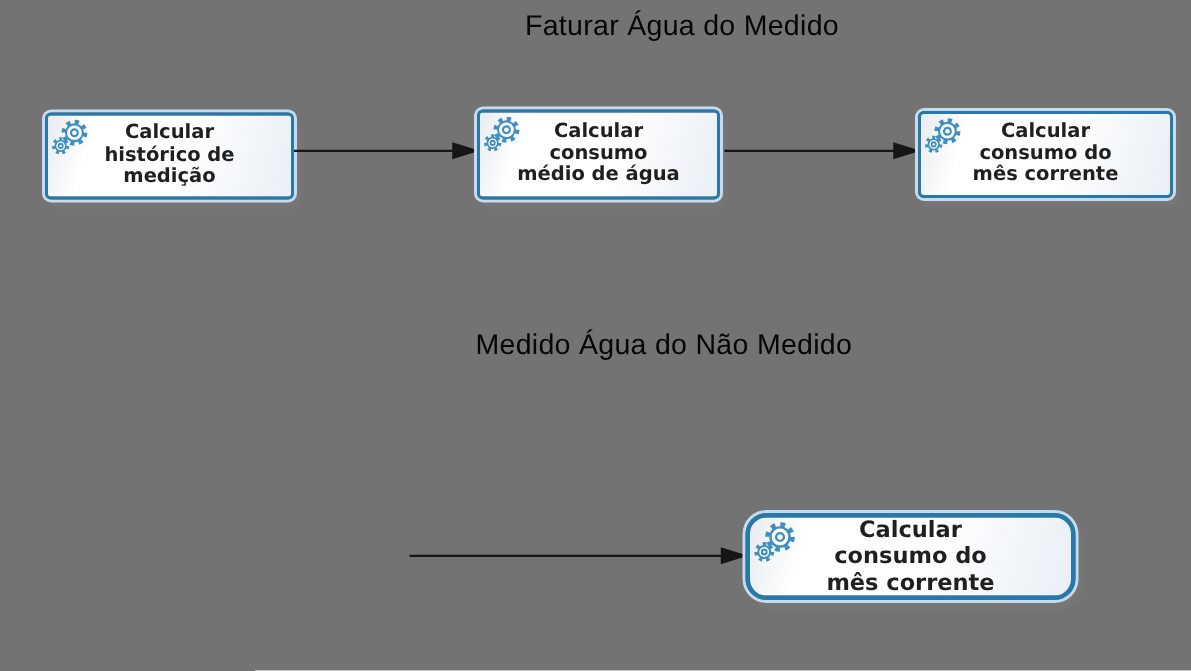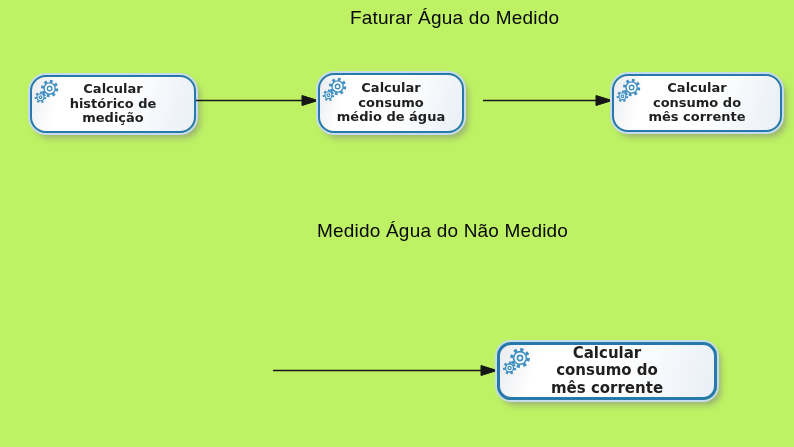--- a/index.html
+++ b/index.html
@@ -5,37 +5,37 @@
   html, body {
     margin: 0;
     padding: 0;
     background: #ffffff;
     font-family: "DejaVu Sans", sans-serif;
   }
   .canvas {
     position: relative;
     width: 794px;
     height: 447px;
-    background: #bef264;
+    background: #737373;
     overflow: hidden;
   }
   .section-title {
     position: absolute;
     font-family: "Liberation Sans", sans-serif;
     font-size: 19px;
     font-weight: 400;
     color: #060606;
     white-space: nowrap;
     letter-spacing: 0.2px;
   }
   .task {
     position: absolute;
     box-sizing: border-box;
     border: 2px solid var(--task-border, #2779ab);
-    border-radius: 16px;
+    border-radius: 4px;
     background: linear-gradient(105deg, #e9ebee 0%, #ffffff 18%, #ffffff 55%, #e9eff6 100%);
     box-shadow: 0 0 0 2px var(--task-halo, #c6dcec), 4px 5px 6px rgba(125,125,125,0.55);
     display: flex;
     align-items: center;
     justify-content: center;
   }
   .task-big {
     border-width: 3px;
     border-radius: 14px;
   }
@@ -81,21 +81,21 @@
       </svg>
     </span>
     <div class="label label-sm" style="width:110px;">Calcular histórico de medição</div>
   </div>
 
   <svg class="arrow" style="left:196px; top:94px;" width="122" height="13">
     <line x1="0" y1="6.5" x2="108" y2="6.5"></line>
     <polygon points="106,1.5 122,6.5 106,11.5"></polygon>
   </svg>
 
-  <div class="task" style="left:318px; top:73px; width:146px; height:60px;">
+  <div class="task" style="left:318px; top:73px; width:162px; height:60px;">
     <span class="gear">
       <svg width="28" height="28" viewBox="0 0 32 32">
         <circle cx="19" cy="12" r="8.2" fill="none" stroke="currentColor" stroke-width="3.4" stroke-dasharray="3.1 3.34"></circle>
         <circle cx="19" cy="12" r="6.4" fill="#ffffff" stroke="currentColor" stroke-width="1.6"></circle>
         <circle cx="19" cy="12" r="2.6" fill="none" stroke="currentColor" stroke-width="1.6"></circle>
         <circle cx="8.5" cy="22" r="5.2" fill="none" stroke="currentColor" stroke-width="2.8" stroke-dasharray="2.2 2.47"></circle>
         <circle cx="8.5" cy="22" r="4" fill="#ffffff" stroke="currentColor" stroke-width="1.4"></circle>
         <circle cx="8.5" cy="22" r="1.6" fill="none" stroke="currentColor" stroke-width="1.4"></circle>
       </svg>
     </span>

